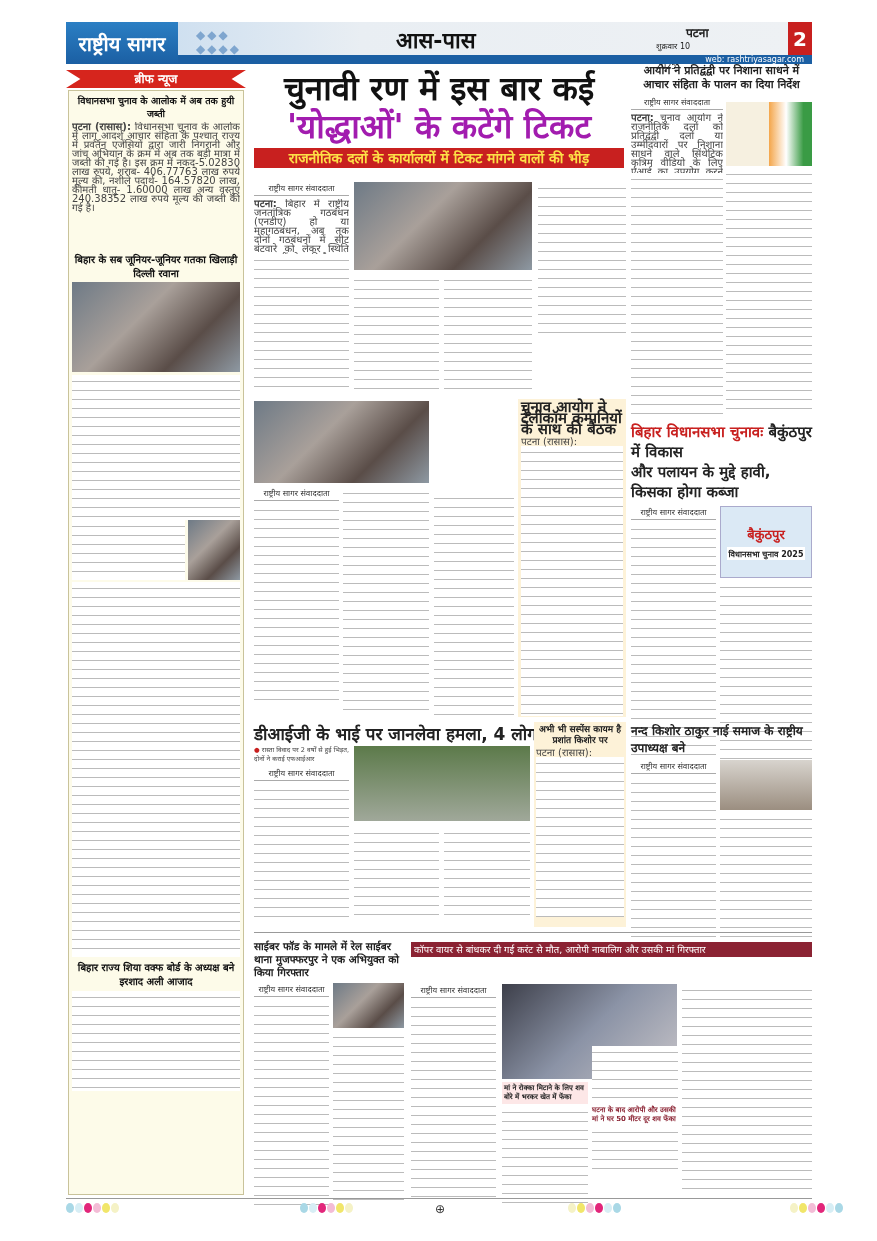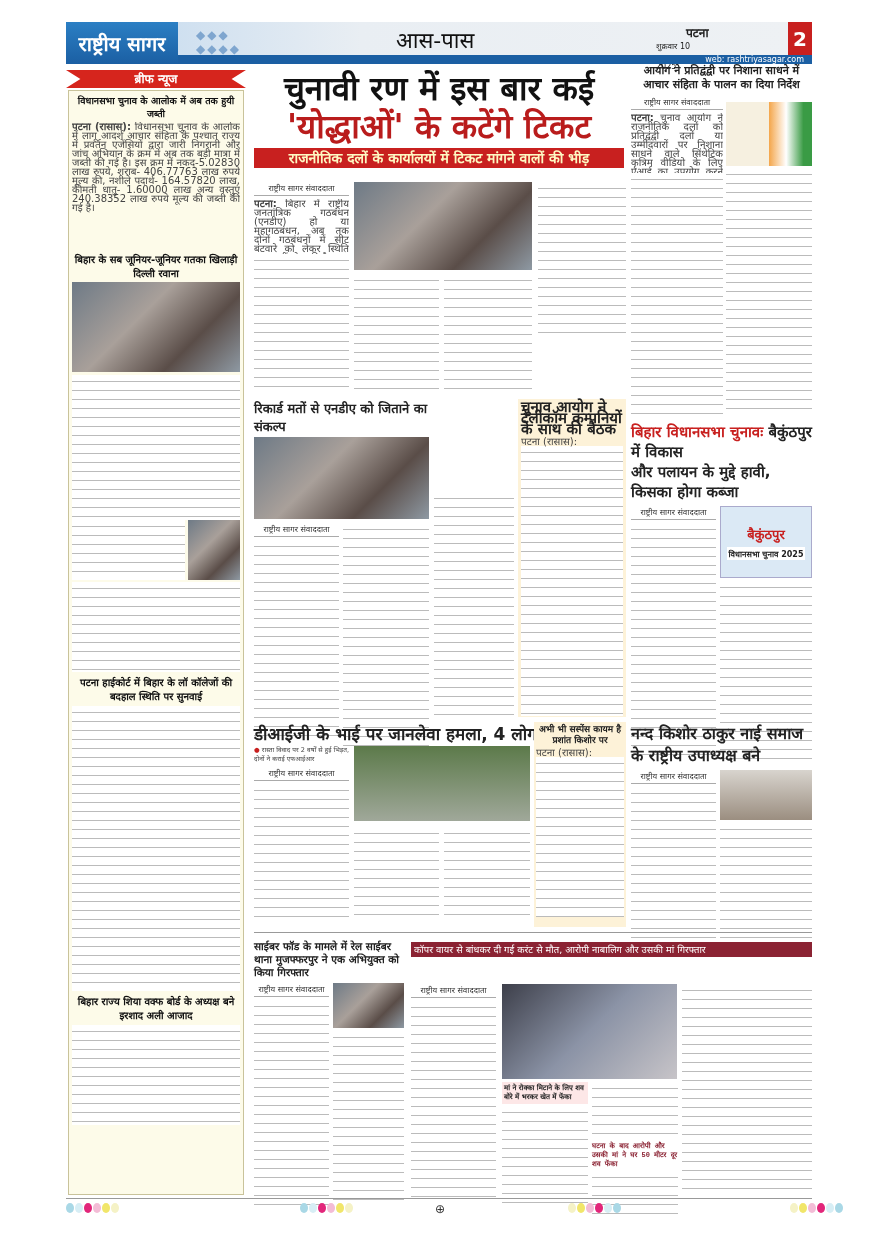--- a/index.html
+++ b/index.html
@@ -3,35 +3,35 @@
 <meta charset="utf-8">
 <style>
   * { box-sizing: border-box; margin: 0; padding: 0; }
   body { width: 877px; height: 1241px; background: #fff; font-family: "DejaVu Sans", sans-serif; color: #222; position: relative; overflow: hidden; }
   .page { position: absolute; left: 66px; top: 22px; width: 746px; height: 1175px; }
   
   .mast { position: absolute; left: 0; top: 0; width: 630px; height: 42px; }
   .mast .logo { position: absolute; left: 0; top: 0; width: 112px; height: 42px; background: linear-gradient(#2b7fc4,#1b5fa3); color: #fff; font-weight: bold; font-size: 20px; display: flex; align-items: center; justify-content: center; }
   .mast .mid { position: absolute; left: 112px; top: 0; width: 610px; height: 33px; background: linear-gradient(90deg,#cfe0f0,#e9eef3 30%,#eef1f4); }
   .mast .dots { position: absolute; left: 130px; top: 6px; color: #7fa6cf; font-size: 12px; letter-spacing: 2px; }
-  .mast .section { position: absolute; left: 330px; top: 2px; font-size: 22px; font-weight: normal; color: #111; }
+  .mast .section { position: absolute; left: 330px; top: 2px; font-size: 22px; font-weight: bold; color: #111; }
   .mast .city { position: absolute; left: 620px; top: 2px; font-size: 12px; font-weight: bold; }
   .mast .date { position: absolute; left: 590px; top: 18px; font-size: 8px; }
   .mast .pnum { position: absolute; left: 722px; top: 0; width: 24px; height: 33px; background: #c8201f; color: #fff; font-size: 20px; font-weight: bold; display: flex; align-items: center; justify-content: center; }
   .mast .bar { position: absolute; left: 112px; top: 33px; width: 634px; height: 9px; background: #1b5fa3; color: #fff; font-size: 8px; text-align: right; padding-right: 8px; line-height: 9px; }
   
   .col { position: absolute; }
   .txt { font-size: 10px; line-height: 9px; color: #444; text-align: justify; }
   .txt.gray { background: repeating-linear-gradient(#fff 0 6px, #bbb 6px 7px, #fff 7px 9px); color: transparent; }
   .byline { font-size: 8px; color: #333; text-align: center; border-bottom: 1px solid #aaa; padding-bottom: 2px; margin-bottom: 3px; }
   .photo { background: linear-gradient(135deg,#6e7a86,#a9a09a 40%,#5a4d48 70%,#8e99a3); }
   .h-sm { font-weight: bold; color: #111; text-align: center; }
   .brief { position: absolute; left: 0; top: 48px; width: 180px; height: 18px; background: #d6251d; color: #fff; font-weight: bold; font-size: 12px; text-align: center; line-height: 18px; clip-path: polygon(0 0,100% 0,92% 50%,100% 100%,0 100%,8% 50%); }
   .leftcol { position: absolute; left: 2px; top: 68px; width: 176px; height: 1105px; background: #fdfbe9; border: 1px solid #c9c39a; padding: 3px; }
-  .redbar { background: #c8201f; color: #fef9c3; font-weight: bold; text-align: center; }
+  .redbar { background: #c8201f; color: #fde047; font-weight: bold; text-align: center; }
   .yellowbox { background: #fdf2d8; }
   .dot-row { position: absolute; top: 1203px; display: flex; gap: 1px; }
   .dot-row span { width: 8px; height: 10px; border-radius: 50%; display: inline-block; }
 </style>
 </head>
 <body>
 
 <div class="page">
 
   <div class="mast">
@@ -50,29 +50,28 @@
     <div class="h-sm" style="font-size:9.5px;margin-bottom:2px;">विधानसभा चुनाव के आलोक में अब तक हुयी जब्ती</div>
     <div class="txt" style="height:128px;overflow:hidden;"><b>पटना (रासास):</b> <span>विधानसभा चुनाव के आलोक में लागू आदर्श आचार संहिता के पश्चात राज्य में प्रवर्तन एजेंसियों द्वारा जारी निगरानी और जांच अभियान के क्रम में अब तक बड़ी मात्रा में जब्ती की गई है। इस क्रम में नकद-5.02830 लाख रुपये, शराब- 406.77763 लाख रुपये मूल्य की, नशीले पदार्थ- 164.57820 लाख, कीमती धातु- 1.60000 लाख अन्य वस्तुएं 240.38352 लाख रुपये मूल्य की जब्ती की गई है।</span></div>
     <div class="h-sm" style="font-size:10px;margin:2px 0;">बिहार के सब जूनियर-जूनियर गतका खिलाड़ी दिल्ली रवाना</div>
     <div class="photo" style="height:90px;margin-bottom:3px;"></div>
     <div class="txt gray" style="height:145px;"></div>
     <div style="display:flex;gap:3px;">
       <div class="txt gray" style="flex:1;height:60px;"></div>
       <div class="photo" style="width:52px;height:60px;"></div>
     </div>
     <div class="txt gray" style="height:90px;margin-top:2px;"></div>
-    <div class="h-sm" style="font-size:10px;margin:3px 0;">पटना हाईकोर्ट में बिहार के लॉ कॉलेजों की बदहाल स्थिति पर सुनवाई</div>
     <div class="txt gray" style="height:285px;"></div>
     <div class="h-sm" style="font-size:10px;margin:3px 0;">बिहार राज्य शिया वक्फ बोर्ड के अध्यक्ष बने इरशाद अली आजाद</div>
     <div class="txt gray" style="height:100px;"></div>
   </div>
 
   <div class="col" style="left:188px;top:48px;width:370px;">
     <div style="font-size:33px;font-weight:bold;line-height:38px;text-align:center;color:#111;">चुनावी रण में इस बार कई</div>
-    <div style="font-size:33px;font-weight:bold;line-height:38px;text-align:center;color:#b91c1c;">'योद्धाओं' के कटेंगे टिकट</div>
+    <div style="font-size:33px;font-weight:bold;line-height:38px;text-align:center;color:#a21caf;">'योद्धाओं' के कटेंगे टिकट</div>
     <div class="redbar" style="font-size:14px;line-height:20px;margin-top:2px;">राजनीतिक दलों के कार्यालयों में टिकट मांगने वालों की भीड़</div>
   </div>
   <div class="col" style="left:188px;top:160px;width:95px;">
     <div class="byline">राष्ट्रीय सागर संवाददाता</div>
     <div class="txt" style="height:55px;overflow:hidden;"><b>पटना:</b> <span>बिहार में राष्ट्रीय जनतांत्रिक गठबंधन (एनडीए) हो या महागठबंधन, अब तक दोनों गठबंधनों में सीट बंटवारे को लेकर स्थिति साफ नहीं हो सकी है।</span></div>
     <div class="txt gray" style="height:140px;"></div>
   </div>
   <div class="photo" style="position:absolute;left:288px;top:160px;width:178px;height:88px;"></div>
   <div class="col txt gray" style="left:288px;top:252px;width:85px;height:115px;"></div>
   <div class="col txt gray" style="left:378px;top:252px;width:88px;height:115px;"></div>
@@ -83,21 +82,20 @@
   <div class="col" style="left:565px;top:42px;width:181px;">
     <div style="font-size:11px;font-weight:bold;line-height:14px;text-align:center;">आयोग ने प्रतिद्वंद्वी पर निशाना साधने में आचार संहिता के पालन का दिया निर्देश</div>
     <div class="byline" style="width:92px;margin-top:4px;">राष्ट्रीय सागर संवाददाता</div>
     <div class="txt" style="width:92px;height:60px;overflow:hidden;"><b>पटना:</b> <span>चुनाव आयोग ने राजनीतिक दलों को प्रतिद्वंद्वी दलों या उम्मीदवारों पर निशाना साधने वाले सिंथेटिक कृत्रिम वीडियो के लिए एआई का उपयोग करने में आदर्श आचार संहिता और संबंधित दिशानिर्देशों का पालन करने का निर्देश दिया है।</span></div>
     <div class="txt gray" style="width:92px;height:245px;"></div>
   </div>
   <div style="position:absolute;left:660px;top:80px;width:86px;height:64px;background:linear-gradient(90deg,#f6f0e0 50%,#f4a64b 50%,#fff 70%,#3a9b45 90%);"></div>
   <div class="col txt gray" style="left:660px;top:146px;width:86px;height:245px;"></div>
 
   <div class="col" style="left:188px;top:377px;width:175px;">
-    <div style="font-size:13px;font-weight:bold;">रिकार्ड मतों से एनडीए को जिताने का संकल्प</div>
     <div class="photo" style="height:82px;margin-top:2px;"></div>
     <div style="display:flex;gap:4px;margin-top:4px;">
       <div style="width:85px;">
         <div class="byline">राष्ट्रीय सागर संवाददाता</div>
         <div class="txt gray" style="height:200px;"></div>
       </div>
       <div class="txt gray" style="flex:1;height:225px;"></div>
     </div>
   </div>
   <div class="col txt gray" style="left:368px;top:470px;width:80px;height:225px;"></div>
@@ -138,21 +136,21 @@
   <div class="col txt gray" style="left:288px;top:805px;width:85px;height:95px;"></div>
   <div class="col txt gray" style="left:378px;top:805px;width:86px;height:95px;"></div>
 
   <div class="col yellowbox" style="left:468px;top:700px;width:92px;height:205px;padding:2px;">
     <div style="font-size:9px;font-weight:bold;text-align:center;line-height:11px;">अभी भी सस्पेंस कायम है प्रशांत किशोर पर</div>
     <div class="txt" style="margin-top:2px;">पटना (रासास):</div>
     <div class="txt gray" style="height:160px;background-color:#fdf2d8;"></div>
   </div>
 
   <div class="col" style="left:565px;top:700px;width:181px;">
-    <div style="font-size:16px;font-weight:bold;">नन्द किशोर ठाकुर नाई समाज के राष्ट्रीय उपाध्यक्ष बने</div>
+    <div style="font-size:12px;font-weight:bold;">नन्द किशोर ठाकुर नाई समाज के राष्ट्रीय उपाध्यक्ष बने</div>
     <div style="display:flex;gap:4px;margin-top:4px;">
       <div style="width:85px;">
         <div class="byline">राष्ट्रीय सागर संवाददाता</div>
         <div class="txt gray" style="height:160px;"></div>
       </div>
       <div style="flex:1;">
         <div class="photo" style="height:50px;background:linear-gradient(#d8d4ce,#9b8e80);"></div>
         <div class="txt gray" style="height:125px;margin-top:3px;"></div>
       </div>
     </div>
@@ -179,21 +177,21 @@
   </div>
   <div class="col" style="left:345px;top:962px;width:85px;">
     <div class="byline">राष्ट्रीय सागर संवाददाता</div>
     <div class="txt gray" style="height:200px;"></div>
   </div>
   <div class="photo" style="position:absolute;left:436px;top:962px;width:175px;height:95px;background:linear-gradient(135deg,#3d3f4a,#8b93a6 50%,#c7c4c8);"></div>
   <div class="col" style="left:436px;top:1060px;width:86px;">
     <div style="background:#fde7e7;font-size:7px;font-weight:bold;line-height:9px;padding:2px;">मां ने रोक्का मिटाने के लिए शव बोरे में भरकर खेत में फेंका</div>
     <div class="txt gray" style="height:100px;margin-top:2px;"></div>
   </div>
-  <div class="col" style="left:526px;top:1060px;width:86px;font-family:Liberation Mono, monospace;">
+  <div class="col" style="left:526px;top:1024px;width:86px;">
     <div class="txt gray" style="height:60px;"></div>
     <div style="font-size:7px;font-weight:bold;line-height:9px;color:#8b2333;">घटना के बाद आरोपी और उसकी मां ने घर 50 मीटर दूर शव फेंका</div>
     <div class="txt gray" style="height:45px;margin-top:2px;"></div>
   </div>
   <div class="col txt gray" style="left:616px;top:962px;width:130px;height:205px;"></div>
 
   <div style="position:absolute;left:0;top:1176px;width:746px;height:1px;background:#999;"></div>
 </div>
 
 <div class="dot-row" style="left:66px;">

